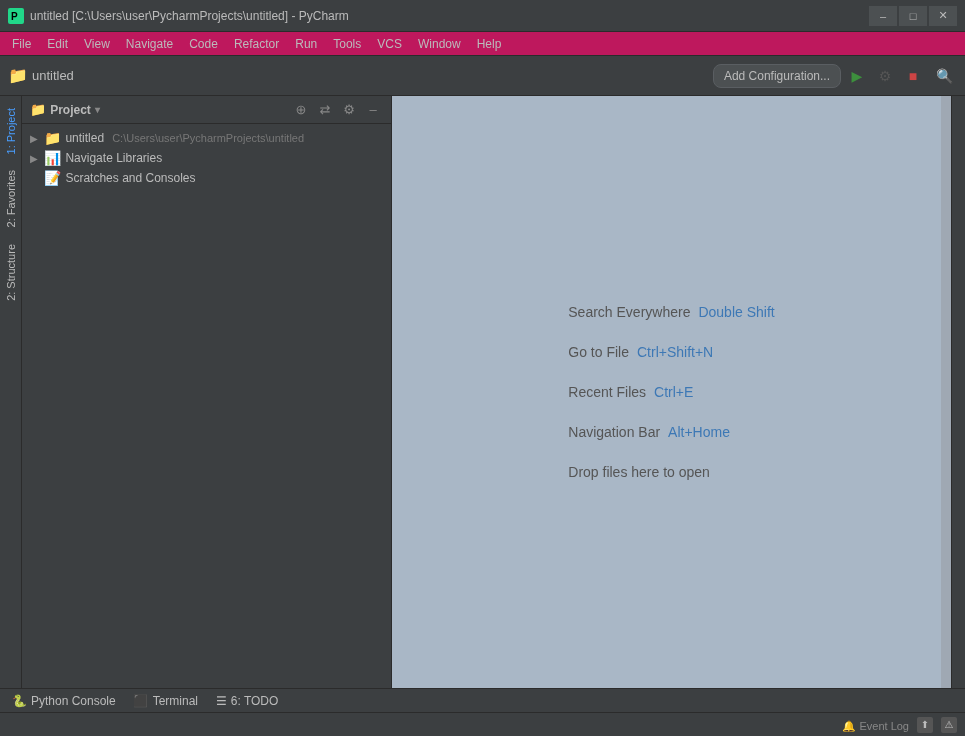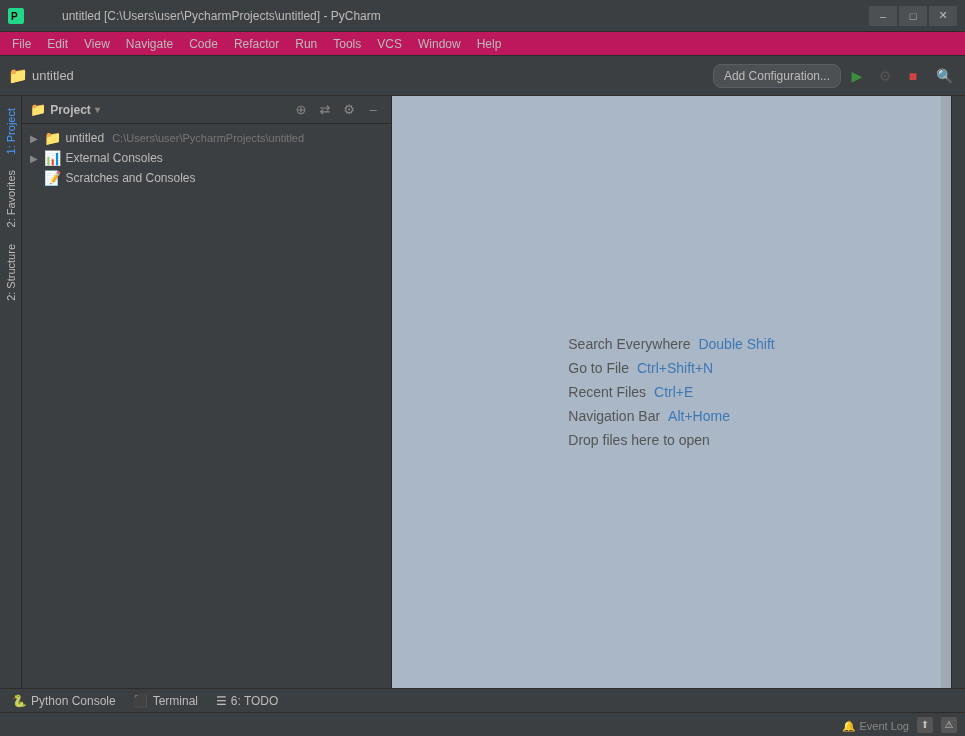--- a/index.html
+++ b/index.html
@@ -199,21 +199,21 @@
       flex: 1;
       background: #a9b7c6;
       display: flex;
       align-items: center;
       justify-content: center;
       position: relative;
     }
     #editor-hints {
       display: flex;
       flex-direction: column;
-      gap: 8px;
+      gap: 24px;
       color: #666;
       font-size: 14px;
     }
     .hint-line {
       display: flex;
       gap: 8px;
       align-items: center;
     }
     .hint-text { color: #555; }
     .hint-shortcut { color: #3d78b5; }
@@ -287,21 +287,21 @@
 </head>
 <body>
 
 <div id="title-bar">
   <div id="title-left">
 
     <svg width="16" height="16" viewBox="0 0 16 16">
       <rect width="16" height="16" rx="2" fill="#21d789"></rect>
       <text x="3" y="12" font-size="10" fill="#000" font-weight="bold">P</text>
     </svg>
-    <span style="color:#bbbbbb;font-size:12px;margin-left:32px;">untitled [C:\Users\user\PycharmProjects\untitled] - PyCharm</span>
+    <span style="color:#bbbbbb;font-size:12px;">untitled [C:\Users\user\PycharmProjects\untitled] - PyCharm</span>
   </div>
   <div id="window-controls">
     <button class="win-btn">–</button>
     <button class="win-btn">□</button>
     <button class="win-btn" id="close-btn">✕</button>
   </div>
 </div>
 
 <div id="menu-bar">
   <span class="menu-item">File</span>
@@ -363,21 +363,21 @@
       <div class="tree-item">
         <span class="arrow">▶</span>
         <span class="item-icon folder-icon">📁</span>
         <span>untitled</span>
         <span class="item-path">C:\Users\user\PycharmProjects\untitled</span>
       </div>
 
       <div class="tree-item">
         <span class="arrow">▶</span>
         <span class="item-icon library-icon">📊</span>
-        <span>External Consoles</span>
+        <span>Navigate Libraries</span>
       </div>
 
       <div class="tree-item">
         <span class="arrow" style="opacity:0;">▶</span>
         <span class="item-icon scratch-icon">📝</span>
         <span>Scratches and Consoles</span>
       </div>
     </div>
   </div>
 

